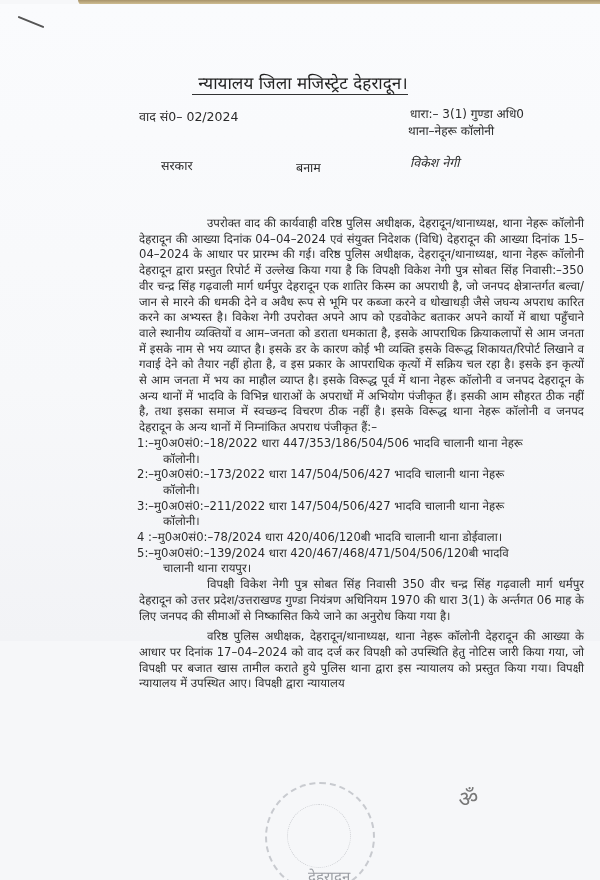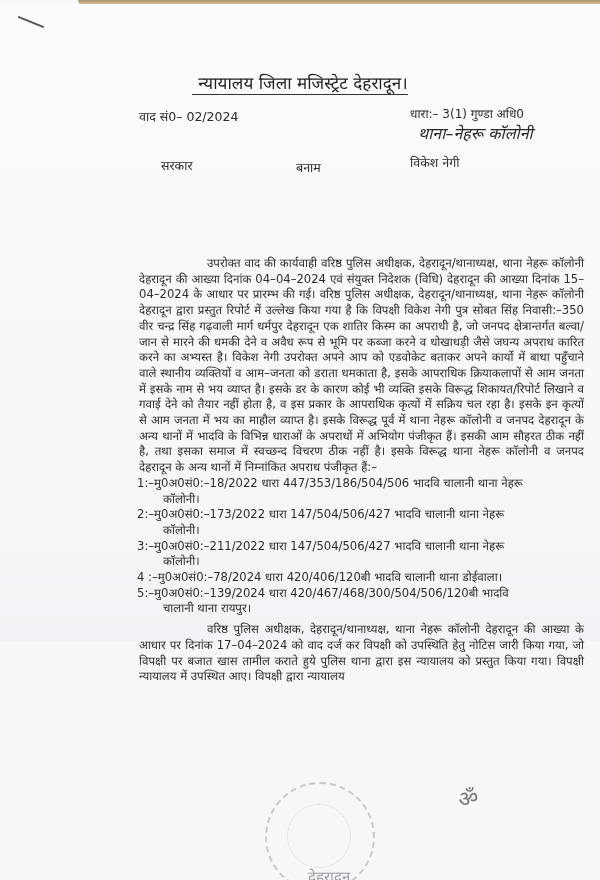--- a/index.html
+++ b/index.html
@@ -28,21 +28,21 @@
     }
     .title span { border-bottom:1px solid #333; padding-bottom:1px; padding-left:6px; }
     .abs { position:absolute; white-space:nowrap; font-size:12.5px; }
     .heading {
       position:absolute; left:0; width:600px; top:188px; text-align:center;
       font-size:15px; color:#222;
     }
     .heading span { border-bottom:1px solid #333; }
     .body-text {
       position:absolute; left:139px; top:212px; width:445px;
-      font-size:11.6px; line-height:15.7px; color:#2c2c2c;margin-top:40px;
+      font-size:11.6px; line-height:15.7px; color:#2c2c2c;
     }
     .para { text-align:justify; margin:0; }
     .indent { text-indent:68px; }
     .list { margin:0; padding:0; list-style:none; }
     .list li { padding-left:10px; text-indent:-12px; margin-left:0; }
     .list .cont { display:block; padding-left:14px; text-indent:0; }
     .stamp {
       position:absolute; left:265px; top:778px; width:106px; height:106px;
       border-radius:50%; border:2px dashed #b9bcc2; opacity:0.75;
     }
@@ -65,25 +65,25 @@
 
 <div class="page">
   <div class="pen-mark"></div>
 
   <div class="title">
     <span>न्यायालय जिला मजिस्ट्रेट देहरादून।</span>
   </div>
 
   <div class="abs" style="left:139px; top:104px;">वाद सं0– 02/2024</div>
   <div class="abs" style="left:410px; top:101px; font-size:12px;">धारा:– 3(1) गुण्डा अधि0</div>
-  <div class="abs" style="left:418px; top:118px; font-size:16px;font-style:italic;">थाना–नेहरू कॉलोनी</div>
+  <div class="abs" style="left:408px; top:118px; font-size:12px;">थाना–नेहरू कॉलोनी</div>
 
   <div class="abs" style="left:139px; top:153px;margin-left:22px;">सरकार</div>
   <div class="abs" style="left:296px; top:155px;">बनाम</div>
-  <div class="abs" style="left:410px; top:150px;">विकेश नेगी</div>
+  <div class="abs" style="left:410px; top:150px;font-style:italic;">विकेश नेगी</div>
 
 
   <div class="body-text">
     <p class="para indent">उपरोक्त वाद की कार्यवाही वरिष्ठ पुलिस अधीक्षक, देहरादून/थानाध्यक्ष, थाना नेहरू कॉलोनी देहरादून की आख्या दिनांक 04–04–2024 एवं संयुक्त निदेशक (विधि) देहरादून की आख्या दिनांक 15–04–2024 के आधार पर प्रारम्भ की गई। वरिष्ठ पुलिस अधीक्षक, देहरादून/थानाध्यक्ष, थाना नेहरू कॉलोनी देहरादून द्वारा प्रस्तुत रिपोर्ट में उल्लेख किया गया है कि विपक्षी विकेश नेगी पुत्र सोबत सिंह निवासी:–350 वीर चन्द्र सिंह गढ़वाली मार्ग धर्मपुर देहरादून एक शातिर किस्म का अपराधी है, जो जनपद क्षेत्रान्तर्गत बल्वा/जान से मारने की धमकी देने व अवैध रूप से भूमि पर कब्जा करने व धोखाधड़ी जैसे जघन्य अपराध कारित करने का अभ्यस्त है। विकेश नेगी उपरोक्त अपने आप को एडवोकेट बताकर अपने कार्यो में बाधा पहुँचाने वाले स्थानीय व्यक्तियों व आम–जनता को डराता धमकाता है, इसके आपराधिक क्रियाकलापों से आम जनता में इसके नाम से भय व्याप्त है। इसके डर के कारण कोई भी व्यक्ति इसके विरूद्ध शिकायत/रिपोर्ट लिखाने व गवाई देने को तैयार नहीं होता है, व इस प्रकार के आपराधिक कृत्यों में सक्रिय चल रहा है। इसके इन कृत्यों से आम जनता में भय का माहौल व्याप्त है। इसके विरूद्ध पूर्व में थाना नेहरू कॉलोनी व जनपद देहरादून के अन्य थानों में भादवि के विभिन्न धाराओं के अपराधों में अभियोग पंजीकृत हैं। इसकी आम सौहरत ठीक नहीं है, तथा इसका समाज में स्वच्छन्द विचरण ठीक नहीं है। इसके विरूद्ध थाना नेहरू कॉलोनी व जनपद देहरादून के अन्य थानों में निम्नांकित अपराध पंजीकृत हैं:–</p>
 
     <ul class="list">
       <li>
         <span>1:–</span><span>मु0अ0सं0:–18/2022 धारा 447/353/186/504/506 भादवि चालानी थाना नेहरू</span>
         <span class="cont">कॉलोनी।</span>
       </li>
@@ -92,24 +92,25 @@
         <span class="cont">कॉलोनी।</span>
       </li>
       <li>
         <span>3:–</span><span>मु0अ0सं0:–211/2022 धारा 147/504/506/427 भादवि चालानी थाना नेहरू</span>
         <span class="cont">कॉलोनी।</span>
       </li>
       <li>
         <span>4 :–</span><span>मु0अ0सं0:–78/2024 धारा 420/406/120बी भादवि चालानी थाना डोईवाला।</span>
       </li>
       <li>
-        <span>5:–</span><span>मु0अ0सं0:–139/2024 धारा 420/467/468/300/504/506/120बी भादवि</span>
+        <span>5:–</span><span>मु0अ0सं0:–139/2024 धारा 420/467/468/471/504/506/120बी भादवि</span>
         <span class="cont">चालानी थाना रायपुर।</span>
       </li>
     </ul>
 
+    <p class="para indent">विपक्षी विकेश नेगी पुत्र सोबत सिंह निवासी 350 वीर चन्द्र सिंह गढ़वाली मार्ग धर्मपुर देहरादून को उत्तर प्रदेश/उत्तराखण्ड गुण्डा नियंत्रण अधिनियम 1970 की धारा 3(1) के अर्न्तगत 06 माह के लिए जनपद की सीमाओं से निष्कासित किये जाने का अनुरोध किया गया है।</p>
     <p class="para indent" style="margin-top:5px;">वरिष्ठ पुलिस अधीक्षक, देहरादून/थानाध्यक्ष, थाना नेहरू कॉलोनी देहरादून की आख्या के आधार पर दिनांक 17–04–2024 को वाद दर्ज कर विपक्षी को उपस्थिति हेतु नोटिस जारी किया गया, जो विपक्षी पर बजात खास तामील कराते हुये पुलिस थाना द्वारा इस न्यायालय को प्रस्तुत किया गया। विपक्षी न्यायालय में उपस्थित आए। विपक्षी द्वारा न्यायालय</p>
   </div>
 
   <div class="stamp"></div>
   <div class="stamp-text">देहरादून</div>
   <div class="signature">ॐ</div>
 </div>
 
 </body></html>

